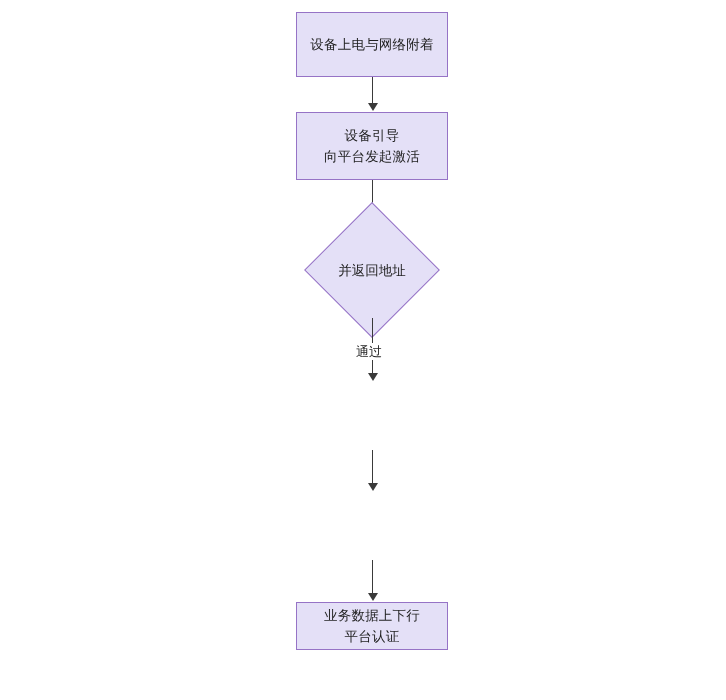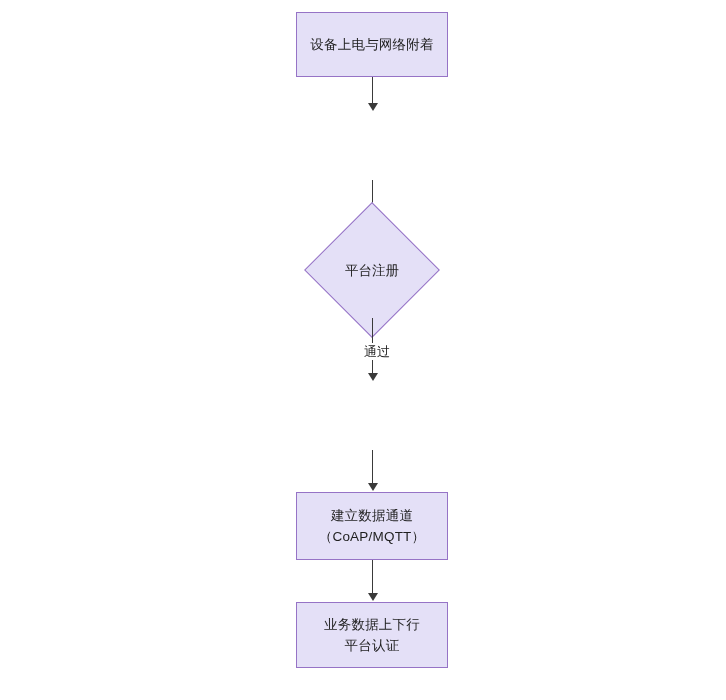--- a/index.html
+++ b/index.html
@@ -86,43 +86,43 @@
 
 <div id="flow-canvas">
 
   <div class="node" style="left:296px; top:12px; width:152px; height:65px;">
     <span class="node-line">设备上电与网络附着</span>
   </div>
 
   <div class="edge" style="left:372px; top:77px; height:27px;"></div>
   <div class="arrowhead" style="left:368px; top:103px;"></div>
 
+  <div class="node" style="left:296px; top:112px; width:152px; height:68px;">
+    <span class="node-line">设备引导</span>
+    <span class="node-line">向平台发起激活</span>
+  </div>
 
   <div class="edge" style="left:372px; top:180px; height:34px;"></div>
   <div class="arrowhead" style="left:368px; top:213px;"></div>
 
   <div class="decision" style="left:324px; top:222px;"></div>
   <div class="decision-label" style="left:324px; top:222px; width:96px; height:96px;">
-    <span class="node-line">平台注册</span>
+    <span class="node-line">并返回地址</span>
   </div>
 
   <div class="edge" style="left:372px; top:318px; height:56px;"></div>
-  <div class="edge-label" style="left:363px; top:343px;">通过</div>
+  <div class="edge-label" style="left:355px; top:343px;">通过</div>
   <div class="arrowhead" style="left:368px; top:373px;"></div>
 
 
   <div class="edge" style="left:372px; top:450px; height:34px;"></div>
   <div class="arrowhead" style="left:368px; top:483px;"></div>
 
-  <div class="node" style="left:296px; top:492px; width:152px; height:68px;">
-    <span class="node-line">建立数据通道</span>
-    <span class="node-line">（CoAP/MQTT）</span>
-  </div>
 
   <div class="edge" style="left:372px; top:560px; height:34px;"></div>
   <div class="arrowhead" style="left:368px; top:593px;"></div>
 
-  <div class="node" style="left:296px; top:602px; width:152px; height:66px;">
+  <div class="node" style="left:296px; top:602px; width:152px; height:48px;">
     <span class="node-line">业务数据上下行</span>
     <span class="node-line">平台认证</span>
   </div>
 
 </div>
 
 </body></html>

